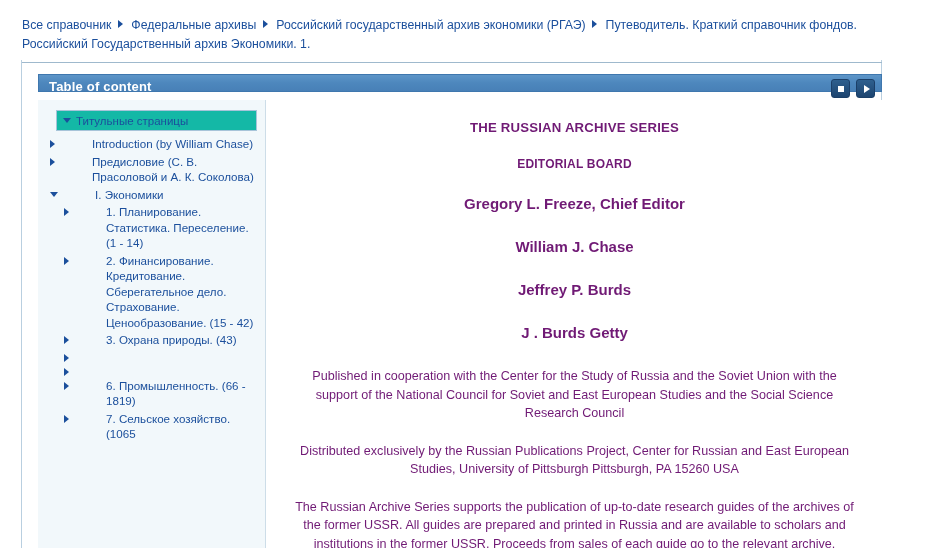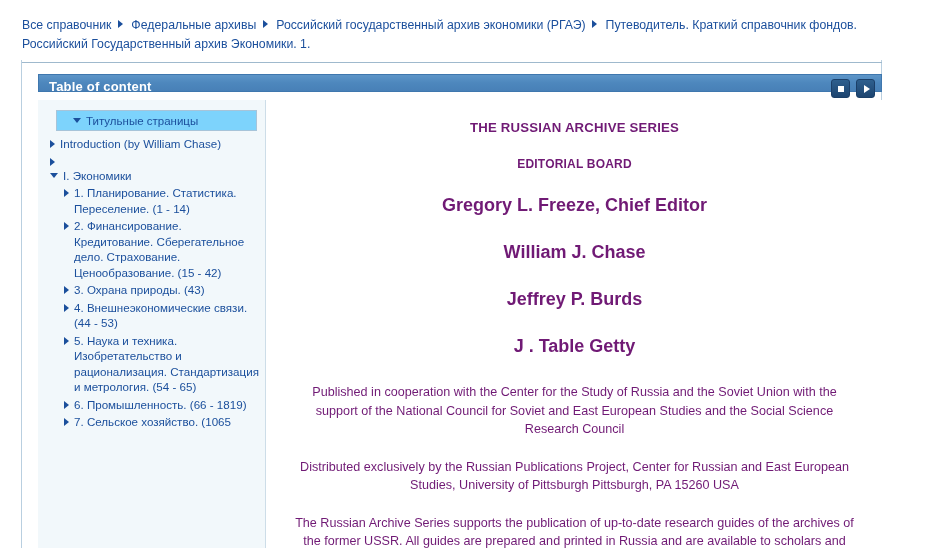--- a/index.html
+++ b/index.html
@@ -149,26 +149,26 @@
     width: 228px;
     height: 448px;
     background: #f2f8fb;
     border-right: 1px solid #cddde8;
     box-sizing: border-box;
     overflow: hidden;
     padding-top: 10px;
   }
   .toc-top-box {
     margin: 0 8px 4px 18px;
-    background: #7dd3fc;
+    background: #14b8a6;
     border: 1px solid #a7c4d9;
     height: 19px;
     display: flex;
     align-items: center;
-    padding-left: 16px;
+    padding-left: 6px;
     font-size: 11.5px;
     color: #1b4f9c;
     cursor: pointer;
   }
   .tri-down {
     width: 0; height: 0;
     border-top: 5px solid #1b4f9c;
     border-left: 4px solid transparent;
     border-right: 4px solid transparent;
     margin-right: 5px;
@@ -192,20 +192,21 @@
     margin-top: 5px;
   }
   .toc-item {
     display: flex;
     align-items: flex-start;
     font-size: 11.6px;
     line-height: 15.5px;
     color: #1b4f9c;
     cursor: pointer;
     padding: 1px 6px 1px 0;
+    gap: 32px;
   }
   .toc-item .lbl { flex: 1; }
   .lvl1 { margin-left: 12px; }
   .lvl2 { margin-left: 26px; }
 
   
   .doc {
     position: absolute;
     left: 229px;
     top: 0;
@@ -225,21 +226,21 @@
     letter-spacing: 0.2px;
   }
   .doc h2 {
     font-size: 12px;
     font-weight: bold;
     text-align: center;
     margin: 0 0 24px 0;
     letter-spacing: 0.2px;
   }
   .doc .person {
-    font-size: 18px;
+    font-size: 15px;
     font-weight: bold;
     text-align: center;
     margin: 0 0 26px 0;
   }
   .doc p {
     margin: 0 0 19px 0;
     text-align: center;
     line-height: 18.5px;
   }
   .doc p.justify {
@@ -288,20 +289,21 @@
         <span class="lbl">Титульные страницы</span>
       </div>
 
       <div class="toc-item lvl1">
         <span class="tri-right"></span>
         <span class="lbl">Introduction (by William Chase)</span>
       </div>
 
       <div class="toc-item lvl1">
         <span class="tri-right"></span>
+        <span class="lbl">Предисловие (С. В. Прасоловой и А. К. Соколова)</span>
       </div>
 
       <div class="toc-item lvl1">
         <span class="tri-down-inline"></span>
         <span class="lbl">I. Экономики</span>
       </div>
 
       <div class="toc-item lvl2">
         <span class="tri-right"></span>
         <span class="lbl">1. Планирование. Статистика. Переселение. (1 - 14)</span>
@@ -312,26 +314,24 @@
         <span class="lbl">2. Финансирование. Кредитование. Сберегательное дело. Страхование. Ценообразование. (15 - 42)</span>
       </div>
 
       <div class="toc-item lvl2">
         <span class="tri-right"></span>
         <span class="lbl">3. Охрана природы. (43)</span>
       </div>
 
       <div class="toc-item lvl2">
         <span class="tri-right"></span>
-        <span class="lbl">4. Внешнеэкономические связи. (44 - 53)</span>
-      </div>
-
-      <div class="toc-item lvl2">
-        <span class="tri-right"></span>
-        <span class="lbl">5. Наука и техника. Изобретательство и рационализация. Стандартизация и метрология. (54 - 65)</span>
+      </div>
+
+      <div class="toc-item lvl2">
+        <span class="tri-right"></span>
       </div>
 
       <div class="toc-item lvl2">
         <span class="tri-right"></span>
         <span class="lbl">6. Промышленность. (66 - 1819)</span>
       </div>
 
       <div class="toc-item lvl2">
         <span class="tri-right"></span>
         <span class="lbl">7. Сельское хозяйство. (1065</span>
@@ -339,21 +339,21 @@
 
     </div>
 
     <div class="doc">
       <div class="doc-inner">
         <h1>THE RUSSIAN ARCHIVE SERIES</h1>
         <h2>EDITORIAL BOARD</h2>
         <div class="person">Gregory L. Freeze, Chief Editor</div>
         <div class="person">William J. Chase</div>
         <div class="person">Jeffrey P. Burds</div>
-        <div class="person">J . Table Getty</div>
+        <div class="person">J . Burds Getty</div>
         <p class="justify">Published in cooperation with the Center for the Study of Russia and the Soviet Union with the support of the National Council for Soviet and East European Studies and the Social Science Research Council</p>
         <p class="justify">Distributed exclusively by the Russian Publications Project, Center for Russian and East European Studies, University of Pittsburgh Pittsburgh, PA 15260 USA</p>
         <p class="justify">The Russian Archive Series supports the publication of up-to-date research guides of the archives of the former USSR. All guides are prepared and printed in Russia and are available to scholars and institutions in the former USSR. Proceeds from sales of each guide go to the relevant archive.</p>
 
       </div>
     </div>
 
   </div>
 </div>
 

